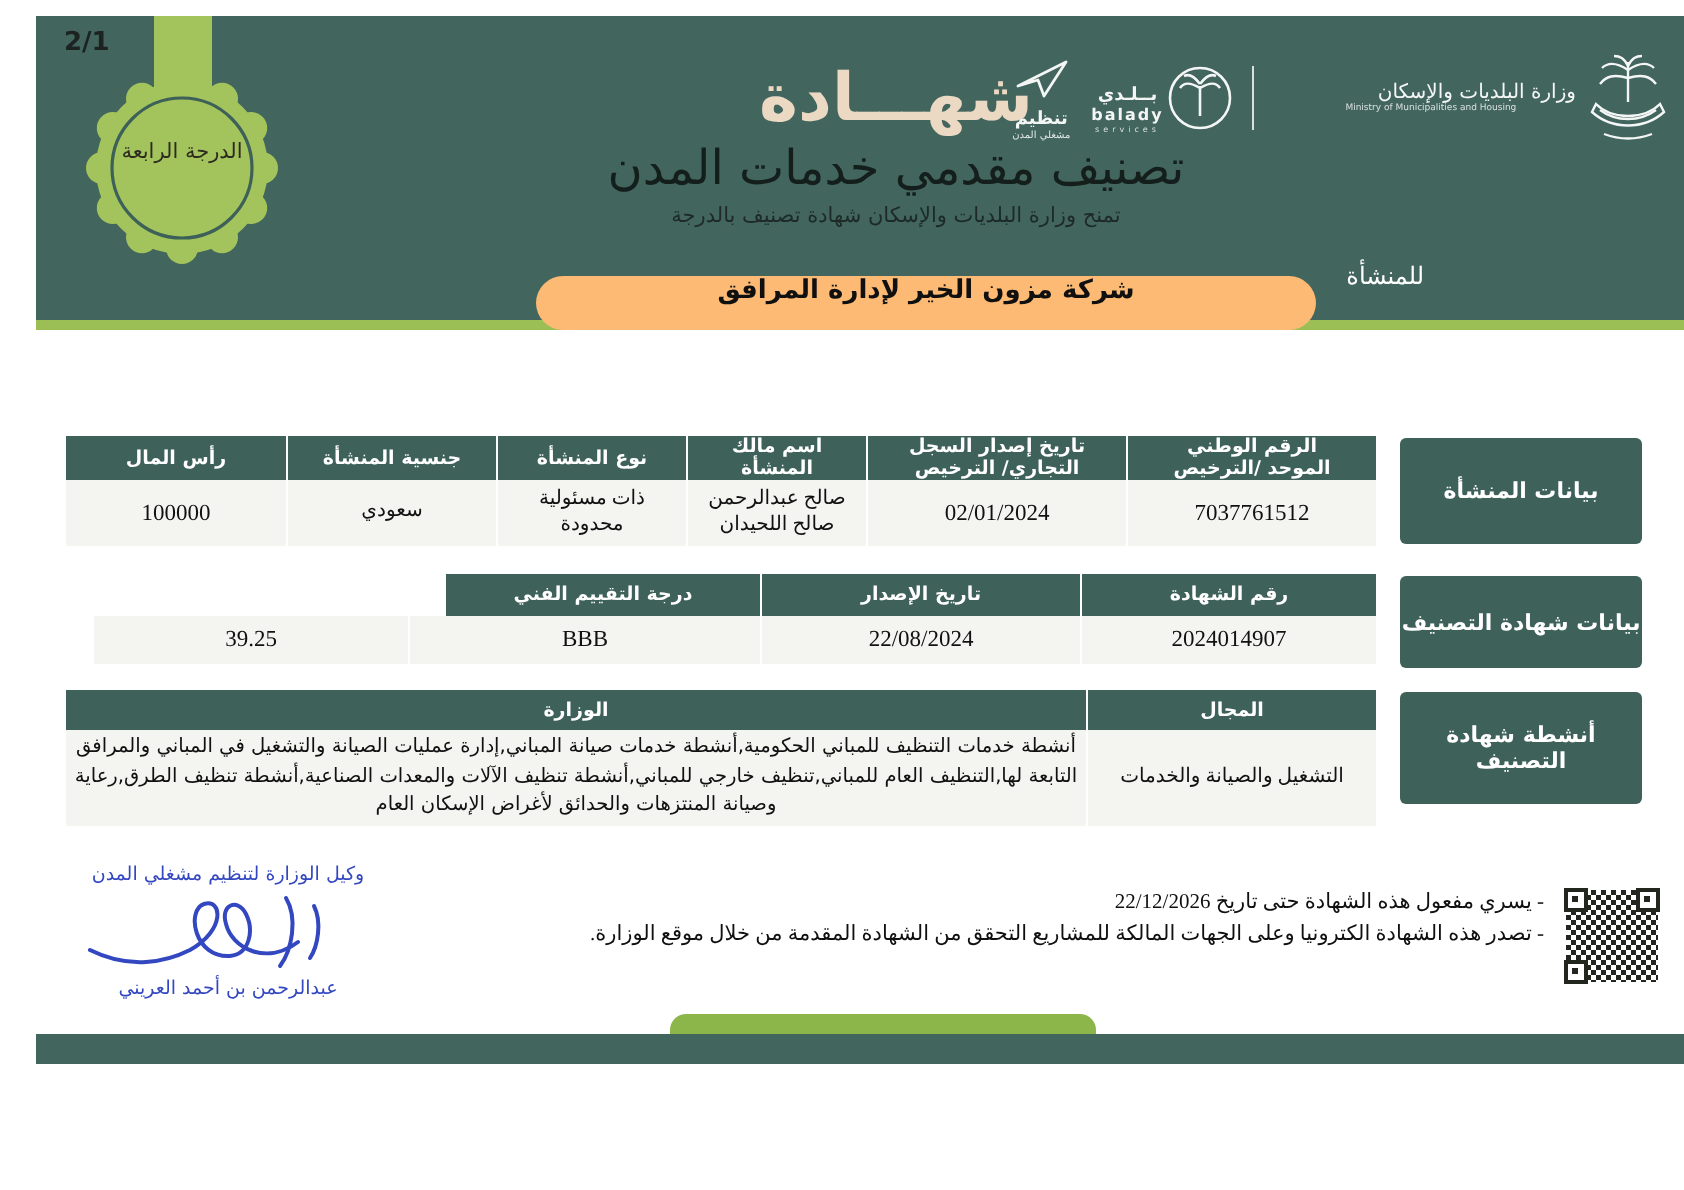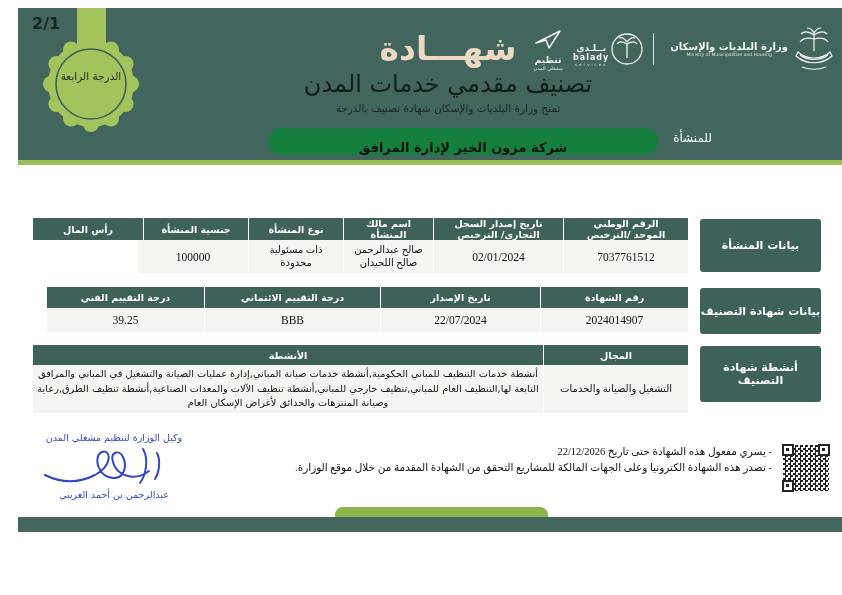--- a/index.html
+++ b/index.html
@@ -3,52 +3,52 @@
 <meta charset="utf-8">
 <style>
   html,body{margin:0;padding:0;background:#ffffff;}
   .canvas{position:relative;width:842px;height:595px;background:#ffffff;overflow:hidden;
           font-family:"DejaVu Sans",sans-serif;}
   .sheet{position:absolute;left:18px;top:8px;width:824px;height:535px;}
 
   
   .hdr{position:absolute;left:0;top:0;width:824px;height:152px;background:#42655d;}
   .hdr-strip{position:absolute;left:0;top:152px;width:824px;height:5px;background:#9cbf55;}
-  .pagenum{position:absolute;left:14px;top:6px;color:#1c2320;font-size:16px;font-weight:bold;direction:ltr;}
+  .pagenum{position:absolute;left:14px;top:6px;color:#1c2320;font-size:13px;font-weight:bold;direction:ltr;}
 
   .ribbon{position:absolute;left:59px;top:0;width:29px;height:52px;background:#a3c45c;}
   .seal{position:absolute;left:25px;top:28px;width:96px;height:96px;}
   .seal-label{position:absolute;left:25px;top:62px;width:96px;text-align:center;
               font-size:10.5px;color:#2e2a20;direction:rtl;}
 
   .title-block{position:absolute;left:250px;top:20px;width:360px;text-align:center;direction:rtl;}
   .cert-title{font-size:33px;font-weight:bold;color:#ecd9c3;line-height:1.25;}
   .cert-subtitle{font-size:24px;color:#141f1c;line-height:1.3;}
   .cert-tagline{font-size:10.5px;color:#1d2a26;margin-top:2px;}
 
   .logos{position:absolute;right:8px;top:12px;height:58px;display:flex;flex-direction:row-reverse;
          align-items:center;color:#f3f6f4;}
   .emblem{margin-left:6px;}
   .ministry-text{text-align:center;margin-left:8px;}
-  .ministry-ar{font-size:10px;font-weight:bold;white-space:nowrap;}
+  .ministry-ar{font-size:10px;font-weight:normal;white-space:nowrap;margin-left:46px;}
   .ministry-en{font-size:4.5px;white-space:nowrap;opacity:.85;}
   .logo-divider{width:1px;height:32px;background:rgba(255,255,255,.8);margin:0 8px;}
   .balady{display:flex;flex-direction:row-reverse;align-items:flex-end;}
   .balady-text{text-align:center;margin-left:10px;}
   .balady-ar{font-size:9px;font-weight:bold;letter-spacing:1px;}
   .balady-en{font-size:8px;font-weight:bold;letter-spacing:1px;}
   .balady-sub{font-size:4px;letter-spacing:2px;opacity:.85;}
   .tanzim{text-align:center;margin-left:0;}
   .tanzim-ar{font-size:9px;font-weight:bold;}
   .tanzim-sub{font-size:5px;opacity:.9;}
 
   .entity-row{position:absolute;left:0;top:118px;width:824px;height:28px;direction:rtl;}
   .entity-label{position:absolute;right:130px;top:5px;color:#ffffff;font-size:12px;}
-  .entity-pill{position:absolute;right:184px;top:2px;width:390px;height:27px;background:#15803d;
-               border-radius:14px;display:flex;align-items:flex-end;justify-content:center;}
+  .entity-pill{position:absolute;right:184px;top:12px;width:390px;height:27px;background:#fdba74;
+               border-radius:14px;display:flex;align-items:flex-start;justify-content:center;}
   .entity-name{font-size:13px;font-weight:bold;color:#101010;direction:rtl;}
 
   
   .tbl{position:absolute;left:15px;width:655px;direction:rtl;}
   .trow{display:flex;width:655px;}
   .th{background:#3e615a;color:#ffffff;font-weight:bold;font-size:9.5px;
       display:flex;align-items:center;justify-content:center;text-align:center;
       box-sizing:border-box;border-inline-end:1px solid #ffffff;padding:1px 15px;}
   .th:last-child{border-inline-end:none;}
   .td{background:#f4f4f1;color:#111111;font-size:11.5px;
@@ -180,45 +180,45 @@
         <div class="th h22 t1c2">اسم مالك المنشأة</div>
         <div class="th h22 t1c3">نوع المنشأة</div>
         <div class="th h22 t1c4">جنسية المنشأة</div>
         <div class="th h22 t1c5">رأس المال</div>
       </div>
       <div class="trow">
         <div class="td d33 t1c0">7037761512</div>
         <div class="td d33 t1c1">02/01/2024</div>
         <div class="td d33 t1c2 small-cell">صالح عبدالرحمن صالح اللحيدان</div>
         <div class="td d33 t1c3 small-cell">ذات مسئولية محدودة</div>
+        <div class="td d33 t1c4 small-cell">سعودي</div>
         <div class="td d33 t1c5">100000</div>
       </div>
     </div>
     <div class="side-label" style="top:211px;height:53px">بيانات المنشأة</div>
 
     <div class="tbl" style="top:279px">
       <div class="trow">
         <div class="th h21 t2c0">رقم الشهادة</div>
         <div class="th h21 t2c1">تاريخ الإصدار</div>
-        <div class="th h21 t2c2">درجة التقييم الائتماني</div>
         <div class="th h21 t2c3">درجة التقييم الفني</div>
       </div>
       <div class="trow">
         <div class="td d24 t2c0">2024014907</div>
-        <div class="td d24 t2c1">22/07/2024</div>
+        <div class="td d24 t2c1">22/08/2024</div>
         <div class="td d24 t2c2">BBB</div>
         <div class="td d24 t2c3">39.25</div>
       </div>
     </div>
     <div class="side-label" style="top:280px;height:46px">بيانات شهادة التصنيف</div>
 
     <div class="tbl" style="top:337px">
       <div class="trow">
         <div class="th h20 t3c0">المجال</div>
-        <div class="th h20 t3c1">الأنشطة</div>
+        <div class="th h20 t3c1">الوزارة</div>
       </div>
       <div class="trow">
         <div class="td d36 t3c0 small-cell">التشغيل والصيانة والخدمات</div>
         <div class="td d36 t3c1 acts-cell">أنشطة خدمات التنظيف للمباني الحكومية,أنشطة خدمات صيانة المباني,إدارة عمليات الصيانة والتشغيل في المباني والمرافق التابعة لها,التنظيف العام للمباني,تنظيف خارجي للمباني,أنشطة تنظيف الآلات والمعدات الصناعية,أنشطة تنظيف الطرق,رعاية وصيانة المنتزهات والحدائق لأغراض الإسكان العام</div>
       </div>
     </div>
     <div class="side-label" style="top:338px;height:56px">أنشطة شهادة التصنيف</div>
 
     <div class="sig">
       <div class="sig-title">وكيل الوزارة لتنظيم مشغلي المدن</div>

